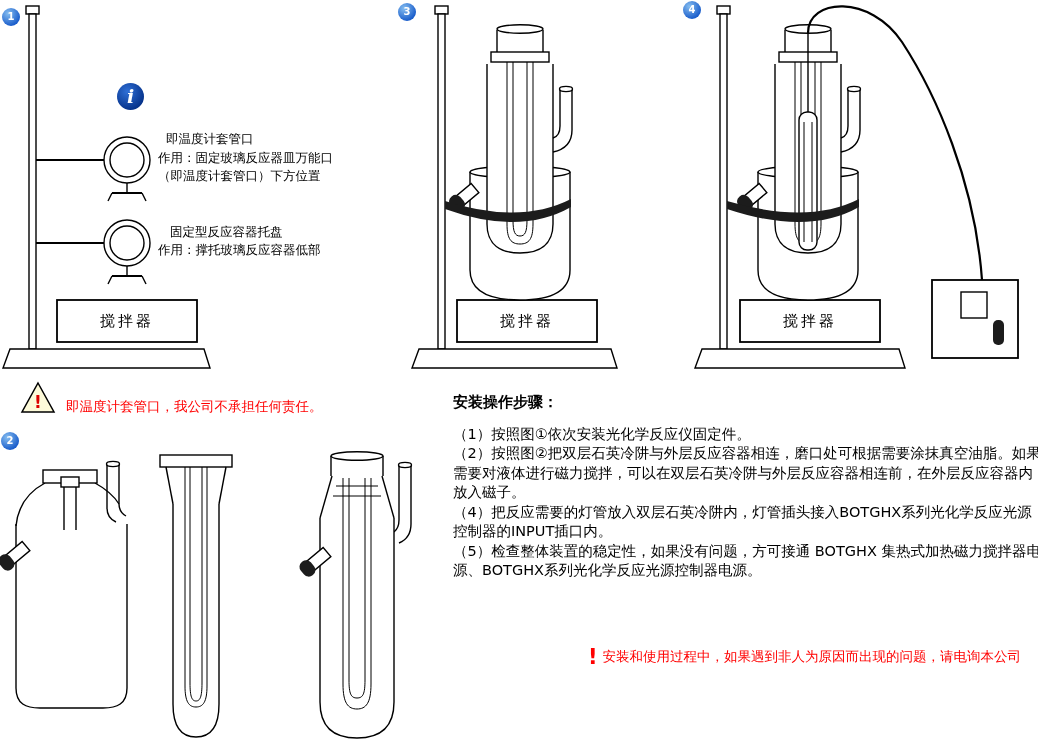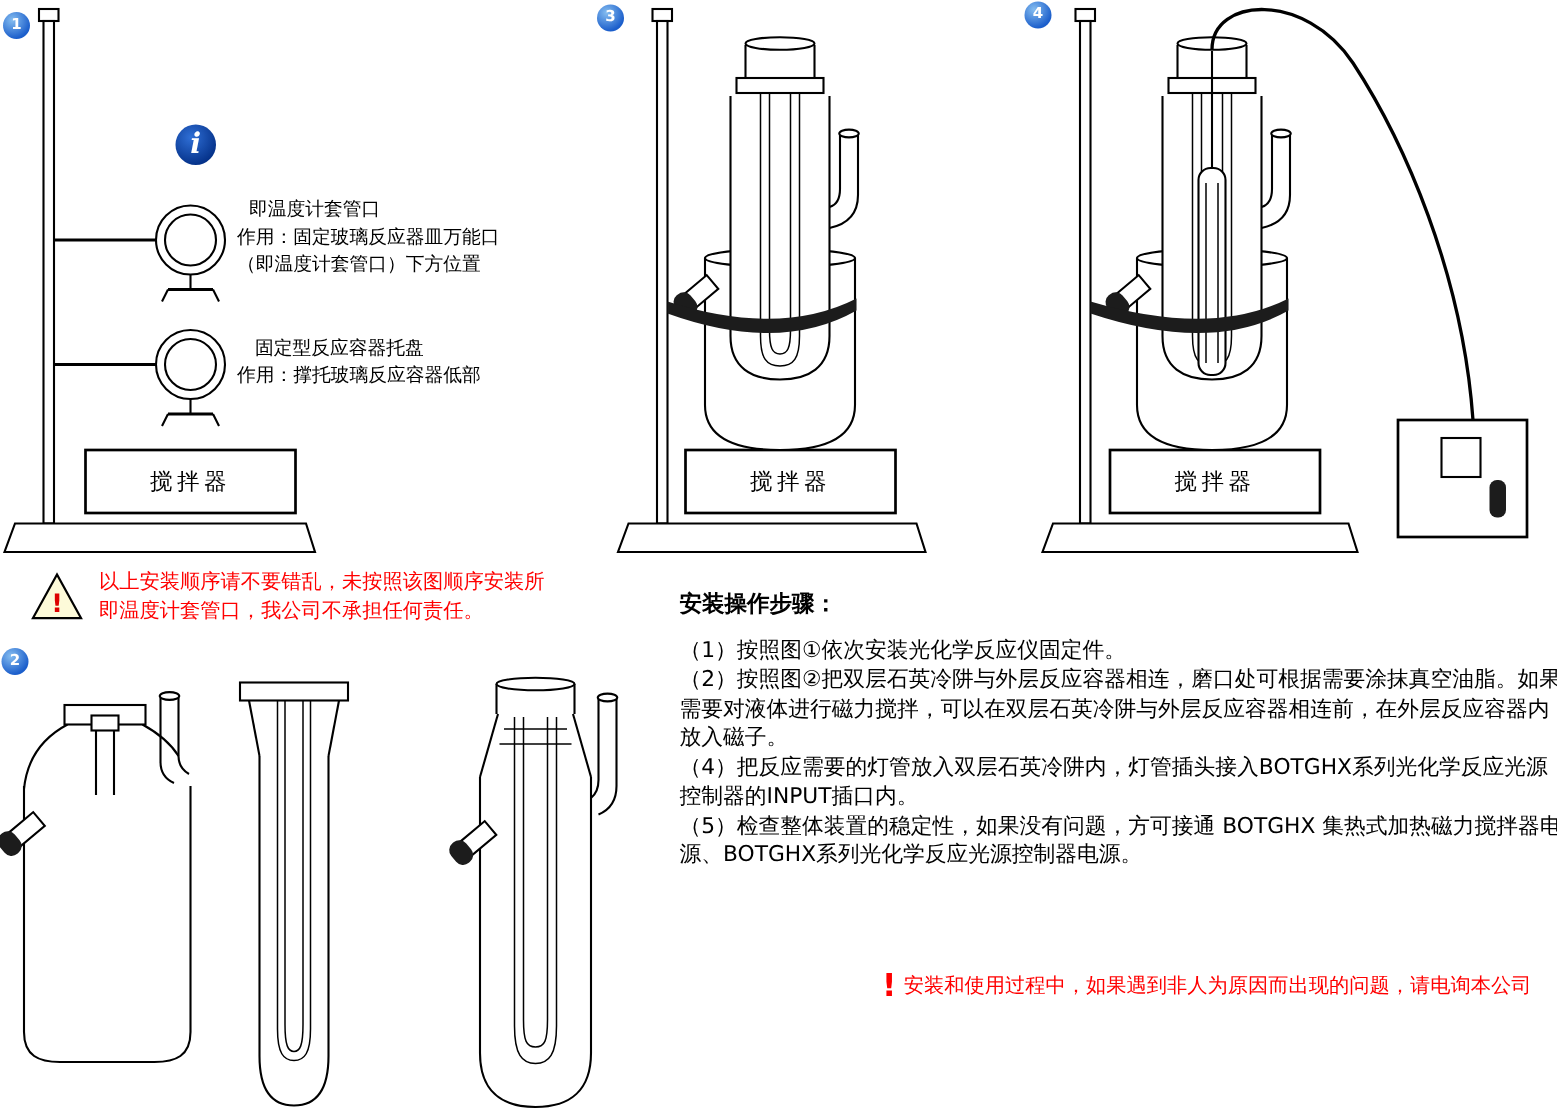--- a/index.html
+++ b/index.html
@@ -81,21 +81,20 @@
   <div class="abs lbl" style="left:158px;top:168px">（即温度计套管口）下方位置</div>
   <div class="abs lbl" style="left:170px;top:224px">固定型反应容器托盘</div>
   <div class="abs lbl" style="left:158px;top:242px">作用：撑托玻璃反应容器低部</div>
 
   <div class="abs stirrer-label" style="left:57px;top:300px;width:140px;height:42px">搅拌器</div>
 
   <svg class="abs" style="left:20px;top:381px" width="36" height="34" viewBox="0 0 36 34">
     <polygon points="18,2 34,31 2,31" fill="#fdfad9" stroke="#000" stroke-width="1.5"></polygon>
     <text x="18" y="27" text-anchor="middle" font-size="17" font-weight="bold" fill="#dd0000">!</text>
   </svg>
-  <div class="abs red warn-line" style="left:66px;top:379px">以上安装顺序请不要错乱，未按照该图顺序安装所</div>
   <div class="abs red warn-line" style="left:66px;top:398px">即温度计套管口，我公司不承担任何责任。</div>
 
   <svg class="abs" style="left:0px;top:448px" width="435" height="296" viewBox="0 0 435 296">
     <g>
       <path class="ln" d="M107,17 L107,60 Q107,70 116,74"></path>
       <path class="ln" d="M119,17 L119,56 Q119,64 126,68"></path>
       <ellipse class="lnf" cx="113" cy="16" rx="6.5" ry="2.6"></ellipse>
       <path class="lnf" d="M16,76 L16,240 C16,256 26,260 40,260 L103,260 C117,260 127,256 127,240 L127,76"></path>
       <path class="ln" d="M45,35 C28,44 18,58 16,78"></path>
       <path class="ln" d="M95,35 C106,41 114,48 119,56"></path>

